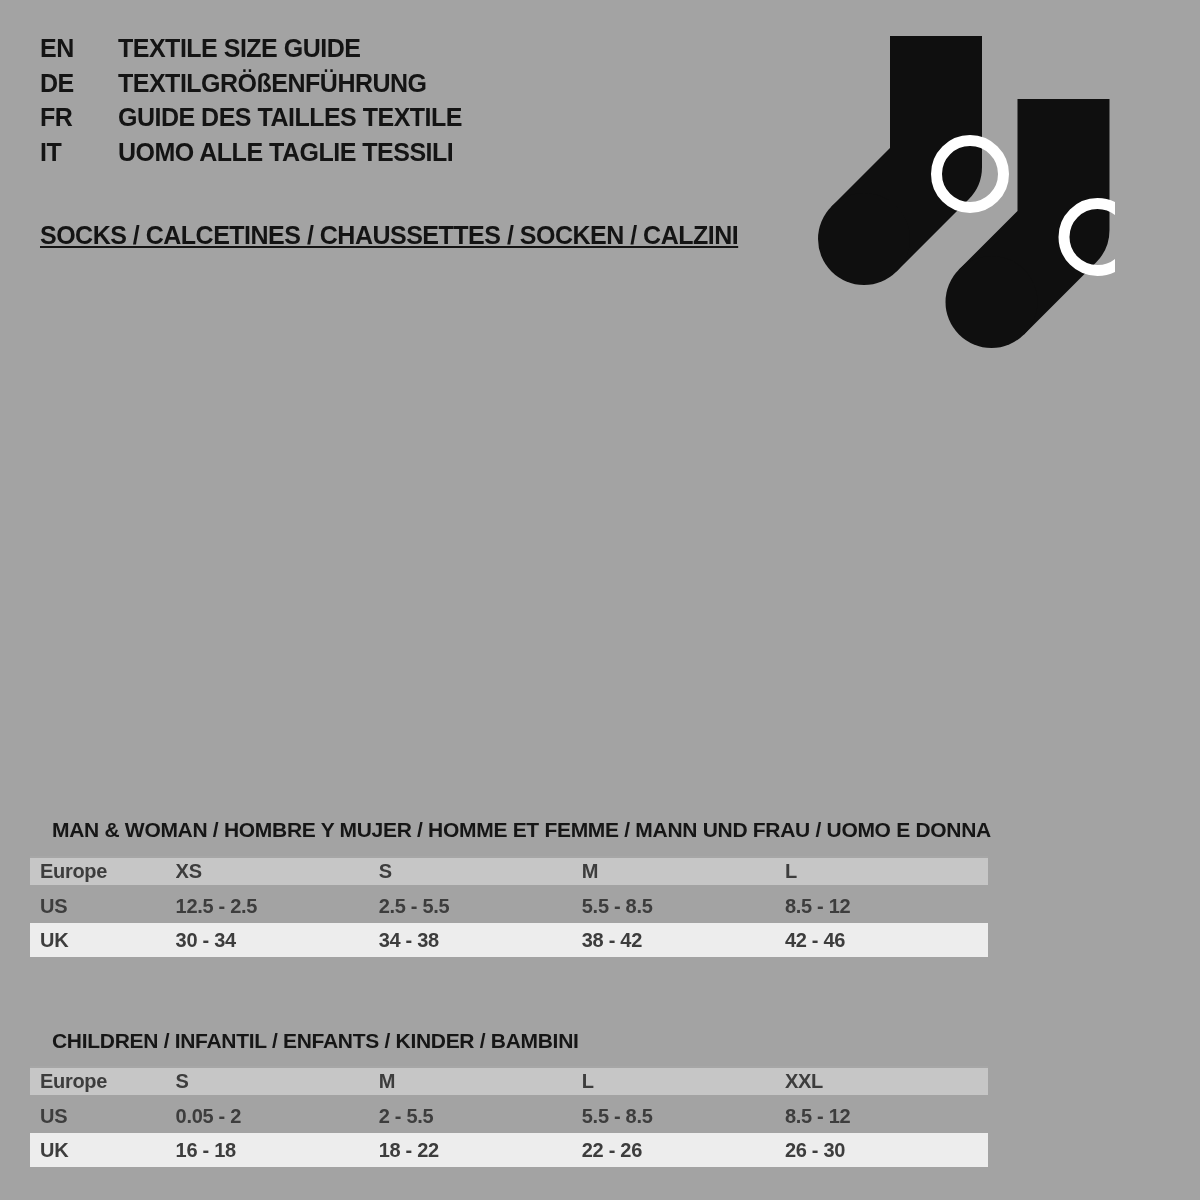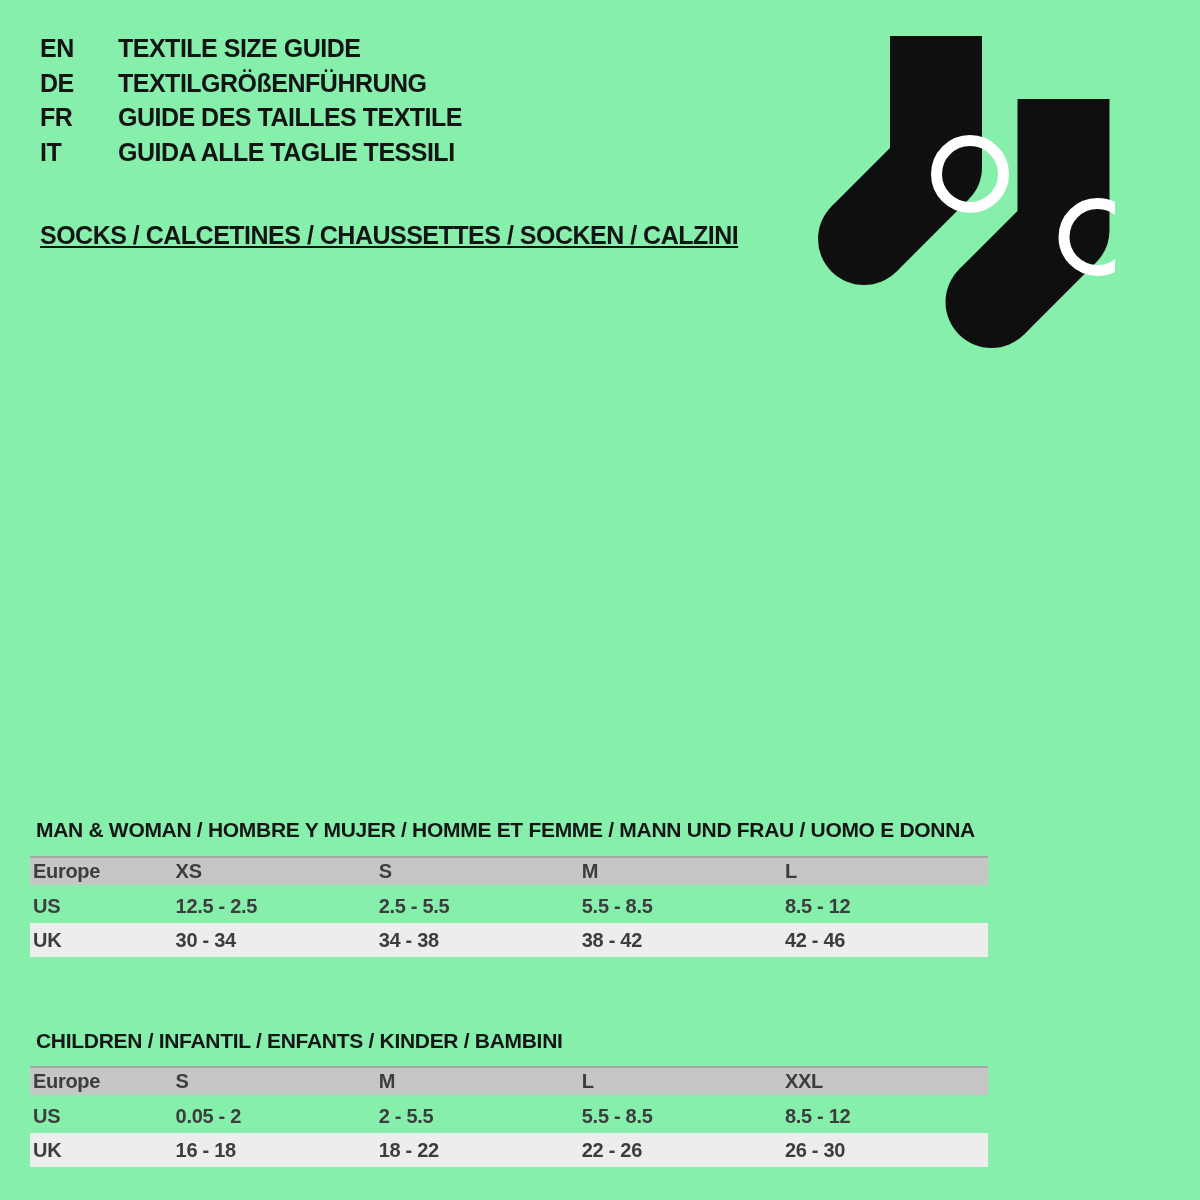--- a/index.html
+++ b/index.html
@@ -1,19 +1,19 @@
 <!DOCTYPE html>
 <html><head>
 <meta charset="utf-8">
 <style>
   * { margin:0; padding:0; box-sizing:border-box; }
   html,body { background:#ffffff; }
   body { font-family:"Liberation Sans", sans-serif; }
   .page {
-    position:relative; width:1200px; height:1200px; background:#86efac;
+    position:relative; width:1200px; height:1200px; background:#a3a3a3;
     overflow:hidden; color:#161616;
   }
 
   
   .lang-block { position:absolute; left:40px; top:34px; }
   .lang-row { display:flex; height:34.6px; align-items:flex-start; }
   .lang-code {
     width:78px; font-size:25px; font-weight:700; letter-spacing:-0.5px;
     color:#141414;
   }
@@ -27,21 +27,21 @@
     font-size:25px; font-weight:700; letter-spacing:-0.5px; color:#141414;
     white-space:nowrap;
     text-decoration:underline;
   }
 
   
   .socks-icon-wrap { position:absolute; left:815px; top:33px; width:300px; height:318px; }
 
   
   .section-title {
-    position:absolute; left:36px;
+    position:absolute; left:52px;
     font-size:21px; font-weight:700; letter-spacing:-0.3px; color:#161616;
     white-space:nowrap;
   }
   .section-title.t1 { top:818px; }
   .section-title.t2 { top:1029px; }
 
   .size-table { position:absolute; left:30px; width:958px; }
   .size-table.t1 { top:856px; }
   .size-table.t2 { top:1066px; }
 
@@ -53,21 +53,21 @@
   .t-header {
     background:#c6c6c6; height:29px; border-top:2px solid #a6a6a6;
     margin-bottom:4px;
   }
   .t-row { height:34px; }
   .t-row.alt { background:#ededed; }
   .cell {
     font-size:20px; font-weight:700; letter-spacing:-0.3px; color:#3d3d3d;
     text-align:left; white-space:nowrap; overflow:hidden;
   }
-  .cell.first { text-align:left; padding-left:3px; }
+  .cell.first { text-align:left; padding-left:10px; }
 </style>
 </head>
 <body>
 
 <div class="page">
 
   <div class="lang-block">
     <div class="lang-row">
       <span class="lang-code">EN</span>
       <span class="lang-label">TEXTILE SIZE GUIDE</span>
@@ -75,21 +75,21 @@
     <div class="lang-row">
       <span class="lang-code">DE</span>
       <span class="lang-label">TEXTILGRÖßENFÜHRUNG</span>
     </div>
     <div class="lang-row">
       <span class="lang-code">FR</span>
       <span class="lang-label">GUIDE DES TAILLES TEXTILE</span>
     </div>
     <div class="lang-row">
       <span class="lang-code">IT</span>
-      <span class="lang-label">GUIDA ALLE TAGLIE TESSILI</span>
+      <span class="lang-label">UOMO ALLE TAGLIE TESSILI</span>
     </div>
   </div>
 
   <div class="category-line">SOCKS / CALCETINES / CHAUSSETTES / SOCKEN / CALZINI</div>
 
   <div class="socks-icon-wrap">
     <svg width="300" height="318" viewBox="0 0 300 318" xmlns="http://www.w3.org/2000/svg" aria-hidden="true">
       <g>
 
         <path d="M121 3 V134 L49 206" fill="none" stroke="#0f0f0f" stroke-width="92" stroke-linecap="butt" stroke-linejoin="round"></path>

